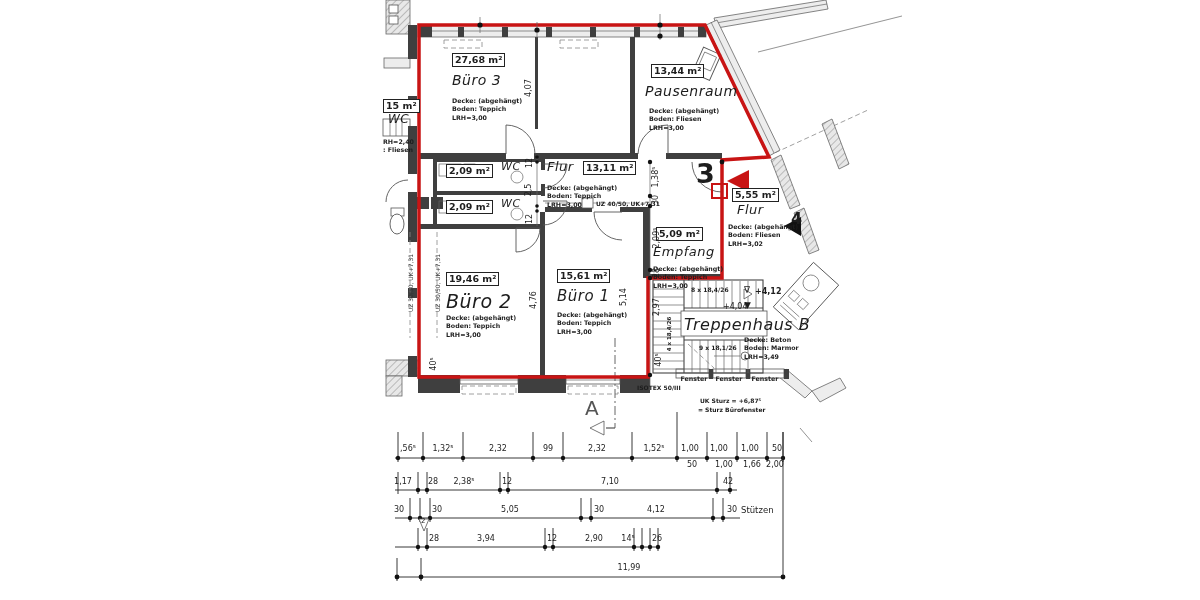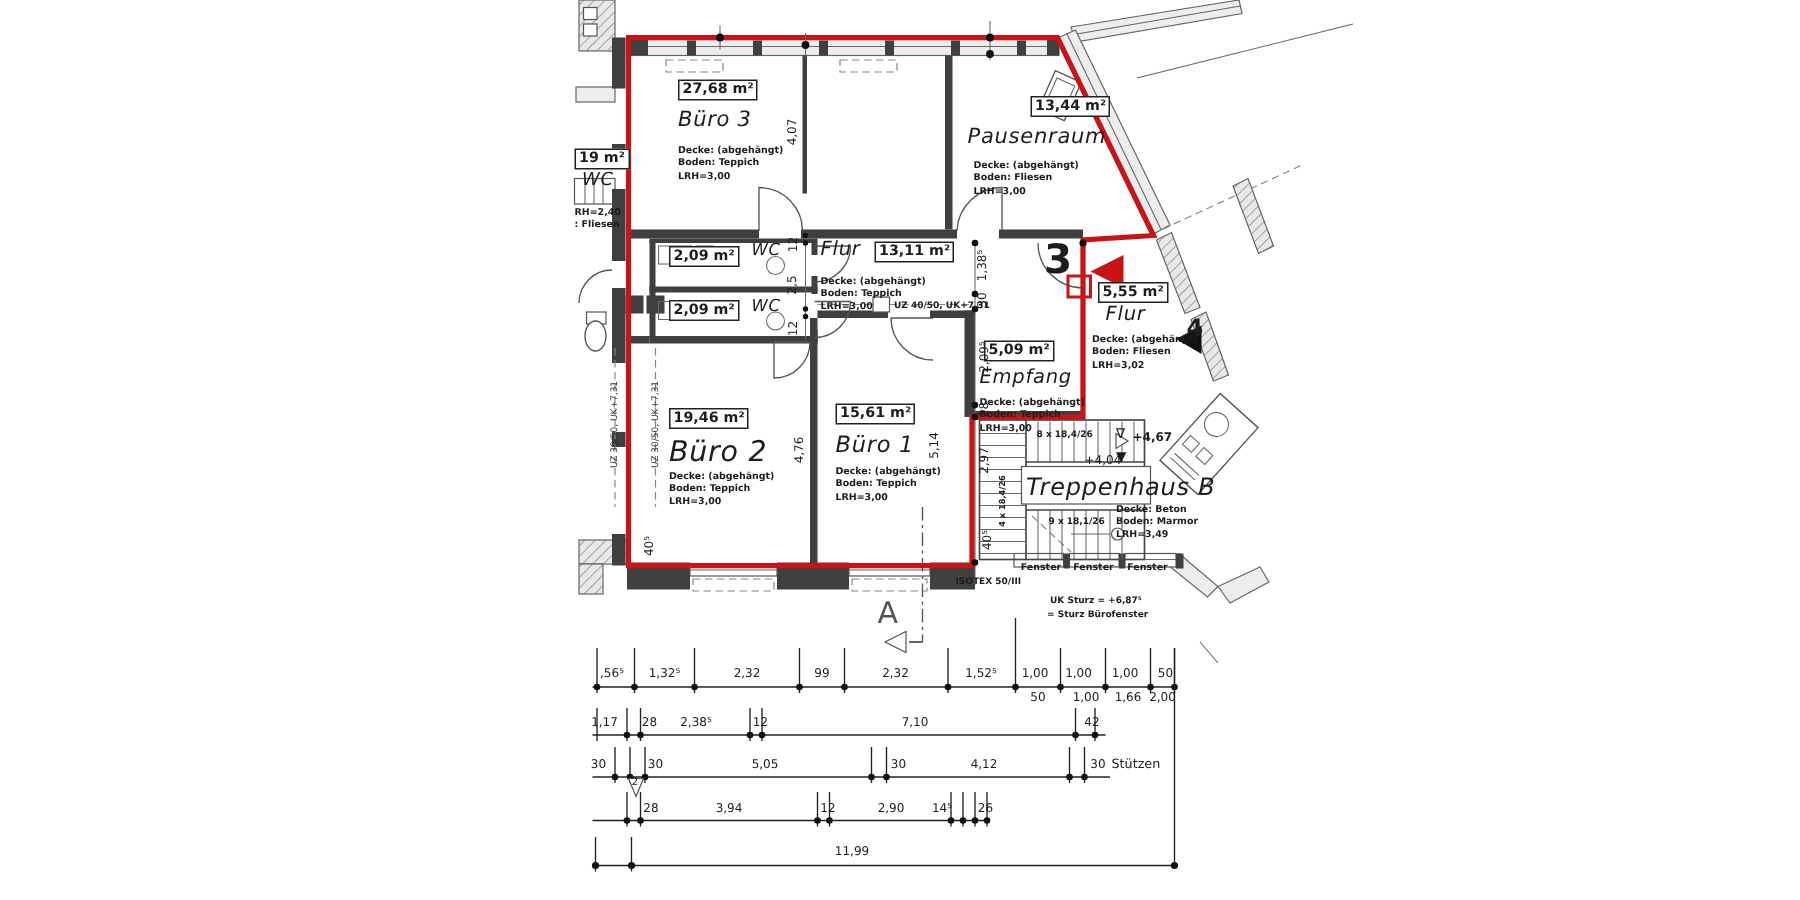--- a/index.html
+++ b/index.html
@@ -277,42 +277,42 @@
 </svg>
 
 <span class="lbl abox" style="left:452px;top:53px">27,68 m²</span>
 <span class="lbl rname" style="left:452px;top:72px;font-size:14px">Büro 3</span>
 <div class="lbl note" style="left:452px;top:97px">
   <div>Decke: (abgehängt)</div>
   <div>Boden: Teppich</div>
   <div>LRH=3,00</div>
 </div>
 
-<span class="lbl abox" style="left:687px;top:64px">13,44 m²</span>
+<span class="lbl abox" style="left:651px;top:64px">13,44 m²</span>
 <span class="lbl rname" style="left:645px;top:83px">Pausenraum</span>
 <div class="lbl note" style="left:649px;top:107px">
   <div>Decke: (abgehängt)</div>
   <div>Boden: Fliesen</div>
   <div>LRH=3,00</div>
 </div>
 
 <span class="lbl rname" style="left:547px;top:159px;font-size:13px">Flur</span>
 <span class="lbl abox" style="left:583px;top:161px">13,11 m²</span>
 <div class="lbl note" style="left:547px;top:184px">
   <div>Decke: (abgehängt)</div>
   <div>Boden: Teppich</div>
   <div>LRH=3,00</div>
 </div>
 
 <span class="lbl abox" style="left:446px;top:164px">2,09 m²</span>
 <span class="lbl rname" style="left:501px;top:160px;font-size:11px">WC</span>
 <span class="lbl abox" style="left:446px;top:200px">2,09 m²</span>
 <span class="lbl rname" style="left:501px;top:197px;font-size:11px">WC</span>
 
-<span class="lbl abox" style="left:383px;top:99px">19 m²</span>
+<span class="lbl abox" style="left:383px;top:99px">15 m²</span>
 <span class="lbl rname" style="left:388px;top:112px;font-size:12px">WC</span>
 <div class="lbl note" style="left:383px;top:138px">
   <div>RH=2,40</div>
   <div>: Fliesen</div>
 </div>
 
 <span class="lbl abox" style="left:446px;top:272px">19,46 m²</span>
 <span class="lbl rname" style="left:446px;top:290px;font-size:19px">Büro 2</span>
 <div class="lbl note" style="left:446px;top:314px">
   <div>Decke: (abgehängt)</div>
@@ -348,21 +348,21 @@
 <div class="lbl note" style="left:744px;top:336px">
   <div>Decke: Beton</div>
   <div>Boden: Marmor</div>
   <div>LRH=3,49</div>
 </div>
 
 <span class="lbl tiny" style="left:691px;top:286px;font-size:6px">8 x 18,4/26</span>
 <span class="lbl tiny" style="left:699px;top:344px;font-size:6px">9 x 18,1/26</span>
 <span class="lbl vdim" style="left:669px;top:334px;font-size:5.5px;font-weight:700">4 x 18,4/26</span>
 <span class="lbl" style="left:744px;top:285px;font-size:9px">∇</span>
-<span class="lbl" style="left:755px;top:287px;font-size:8px;font-weight:700">+4,67</span>
+<span class="lbl" style="left:755px;top:287px;font-size:8px;font-weight:700">+4,12</span>
 <span class="lbl" style="left:744px;top:300px;font-size:9px">▼</span>
 <span class="lbl" style="left:723px;top:302px;font-size:8px;font-weight:400">+4,04</span>
 
 <span class="lbl" style="left:696px;top:158px;font-size:27px;font-weight:800">3</span>
 <span class="lbl" style="left:791px;top:209px;font-size:16px;font-weight:800">4</span>
 <span class="lbl" style="left:585px;top:396px;font-size:20px;color:#555">A</span>
 <span class="lbl" style="left:421px;top:517px;font-size:7px">2</span>
 
 <span class="lbl tiny" style="left:596px;top:200px;font-size:6px">UZ 40/50, UK+7,31</span>
 <span class="lbl vbeam" style="left:410px;top:283px">UZ 30/50, UK+7,31</span>
@@ -419,15 +419,15 @@
 <span class="lbl dim" style="left:656px;top:505px">4,12</span>
 <span class="lbl dim" style="left:732px;top:505px">30</span>
 
 <span class="lbl dim" style="left:434px;top:534px">28</span>
 <span class="lbl dim" style="left:486px;top:534px">3,94</span>
 <span class="lbl dim" style="left:552px;top:534px">12</span>
 <span class="lbl dim" style="left:594px;top:534px">2,90</span>
 <span class="lbl dim" style="left:628px;top:534px">14⁵</span>
 <span class="lbl dim" style="left:657px;top:534px">26</span>
 
-<span class="lbl dim" style="left:568px;top:563px">11,99</span>
+<span class="lbl dim" style="left:629px;top:563px">11,99</span>
 
 </div>
 
 </body></html>

